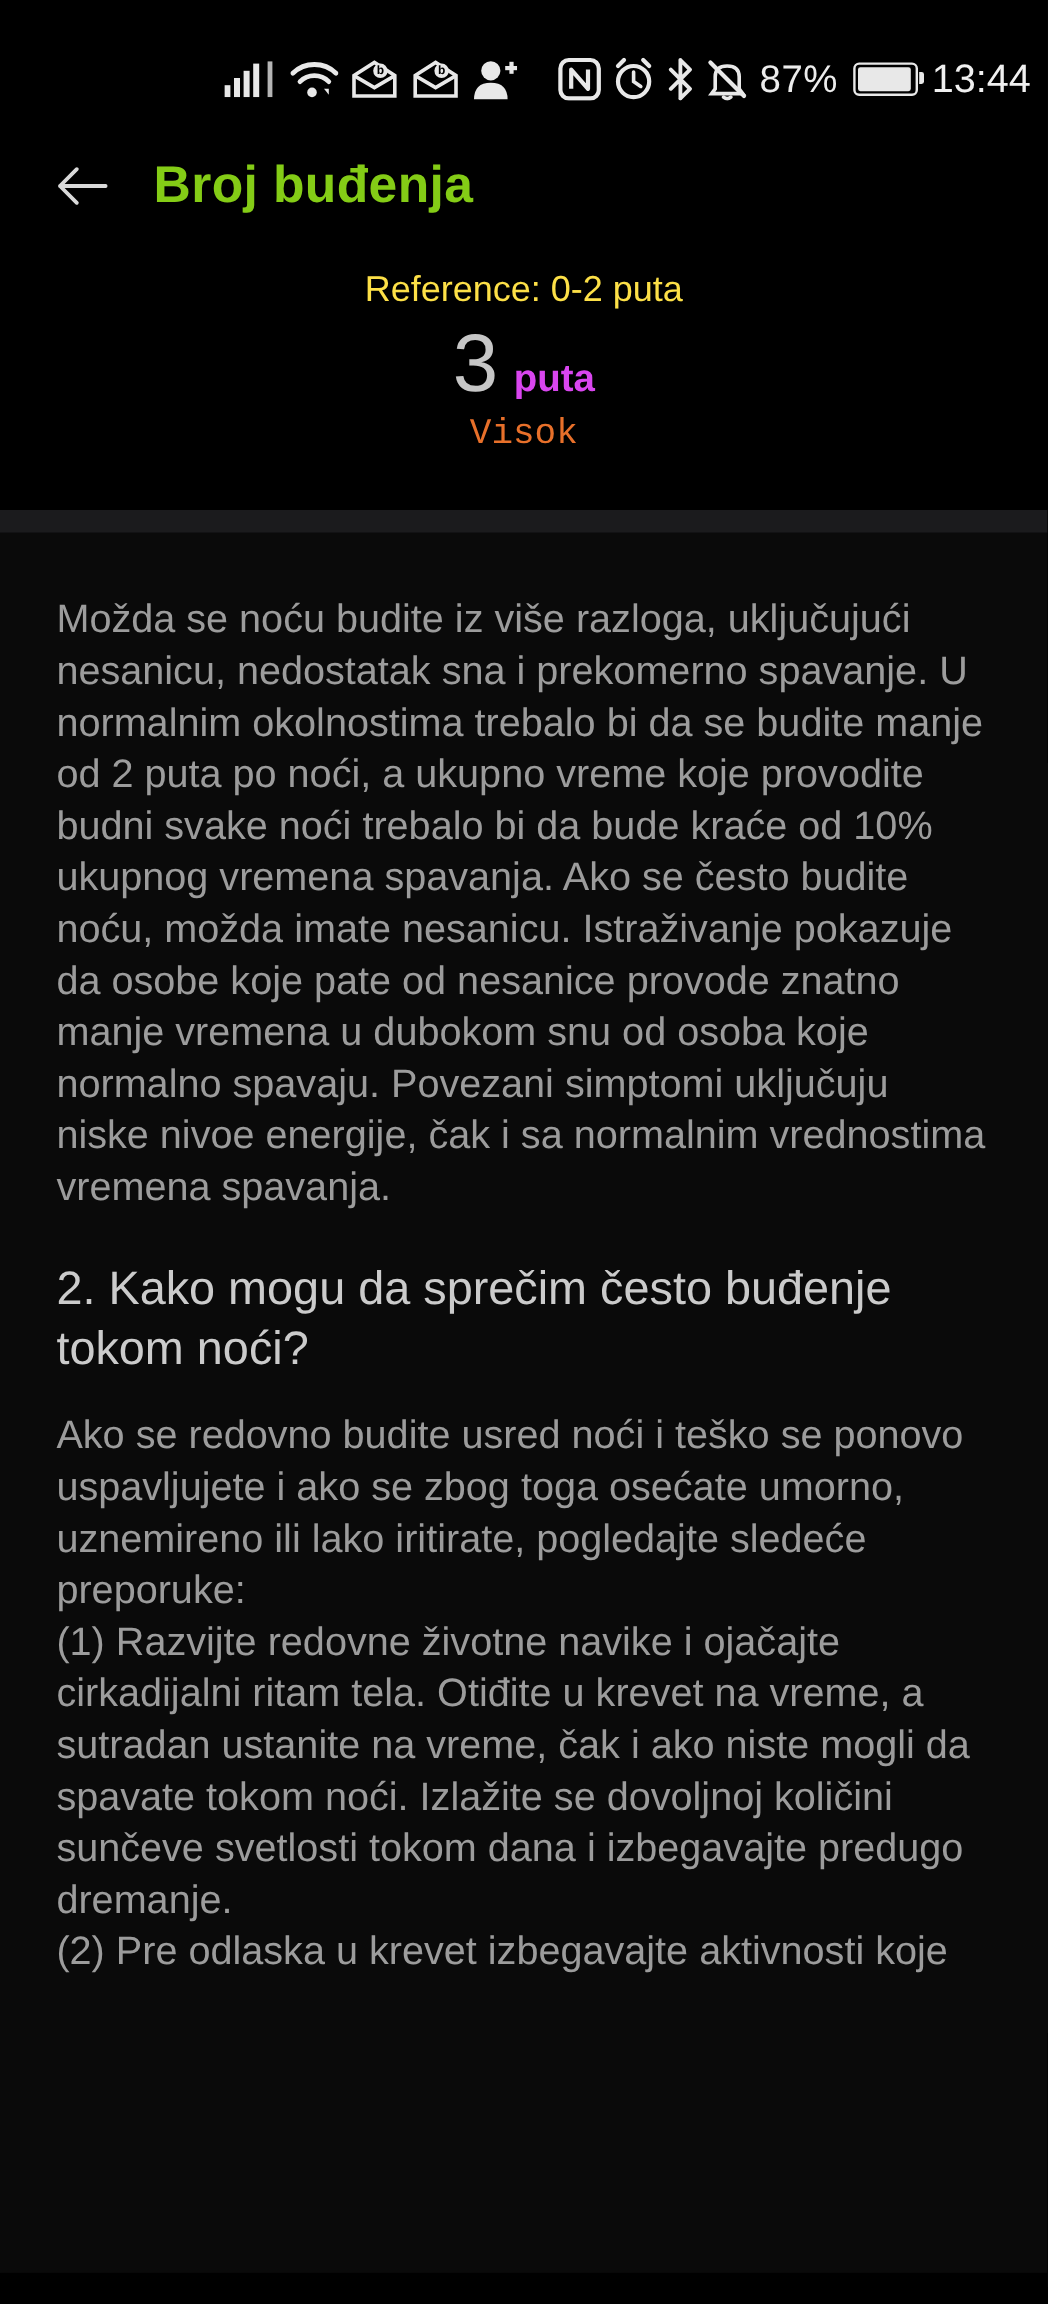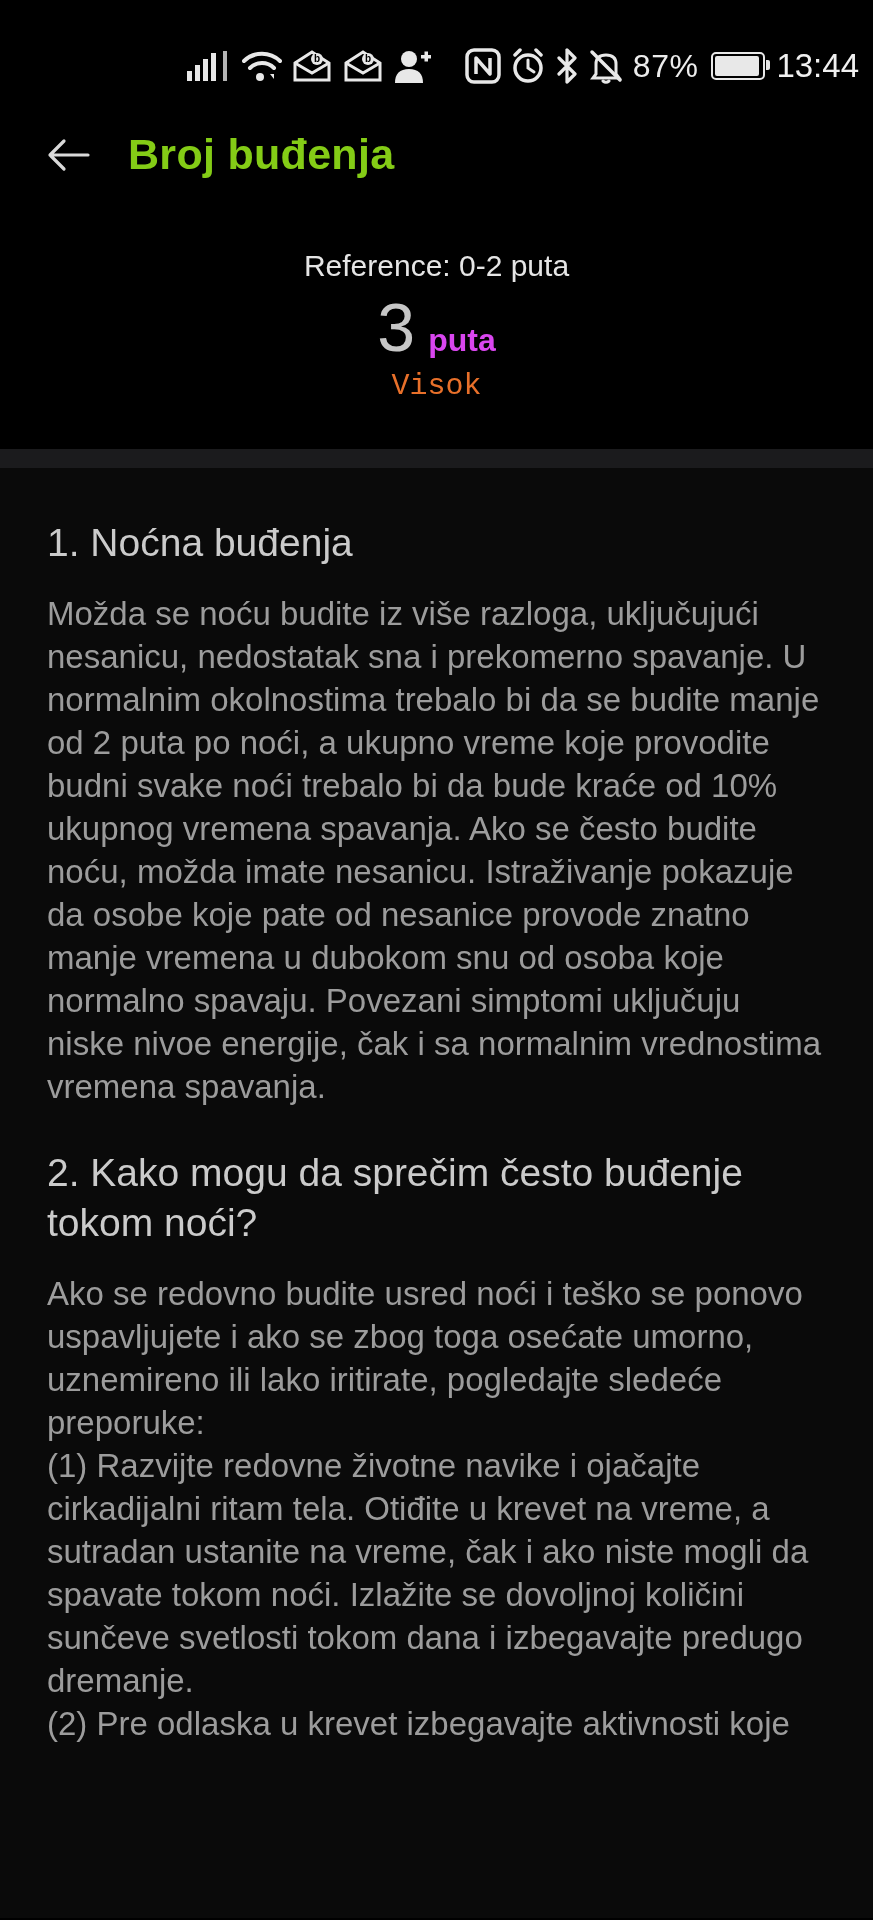--- a/index.html
+++ b/index.html
@@ -24,21 +24,21 @@
   .battery .nub{position:absolute;right:-7px;top:6px;width:4px;height:10px;background:#e8e8e8;border-radius:0 2px 2px 0;}
   
   .header{
     display:flex;align-items:center;gap:36px;
     padding:28px 44px 0 44px;
   }
   .back-btn{width:48px;height:40px;display:flex;align-items:center;}
   .page-title{font-size:43px;font-weight:600;color:#84cc16;letter-spacing:0.3px;}
   
   .summary{display:flex;flex-direction:column;align-items:center;}
-  .reference{margin-top:70px;font-size:30px;color:#e5e5e5;}
+  .reference{margin-top:46px;font-size:30px;color:#fde047;}
   .value-row{margin-top:10px;display:flex;align-items:baseline;gap:13px;}
   .value-num{font-size:68px;color:#c6c6c6;font-weight:400;line-height:1;}
   .value-unit{font-size:32px;color:#d946ef;font-weight:700;}
   .status-text{margin-top:8px;font-size:30px;color:#e8702a;font-family:Liberation Mono, monospace;}
   
   .divider{margin-top:46px;height:19px;background:#1b1b1d;}
   
   .content{
     background:#0a0a0a;
     padding:50px 47px 0 47px;
@@ -163,21 +163,20 @@
     <span class="value-unit">puta</span>
   </div>
   <div class="status-text">Visok</div>
 </div>
 
 <div class="divider"></div>
 
 <div class="content">
 
   <div class="section">
-    <h2 class="section-heading">1. Noćna buđenja</h2>
     <p class="section-body">Možda se noću budite iz više razloga, uključujući nesanicu, nedostatak sna i prekomerno spavanje. U normalnim okolnostima trebalo bi da se budite manje od 2 puta po noći, a ukupno vreme koje provodite budni svake noći trebalo bi da bude kraće od 10% ukupnog vremena spavanja. Ako se često budite noću, možda imate nesanicu. Istraživanje pokazuje da osobe koje pate od nesanice provode znatno manje vremena u dubokom snu od osoba koje normalno spavaju. Povezani simptomi uključuju niske nivoe energije, čak i sa normalnim vrednostima vremena spavanja.</p>
   </div>
 
   <div class="section">
     <h2 class="section-heading">2. Kako mogu da sprečim često buđenje tokom noći?</h2>
     <p class="section-body">Ako se redovno budite usred noći i teško se ponovo uspavljujete i ako se zbog toga osećate umorno, uznemireno ili lako iritirate, pogledajte sledeće preporuke:
 (1) Razvijte redovne životne navike i ojačajte cirkadijalni ritam tela. Otiđite u krevet na vreme, a sutradan ustanite na vreme, čak i ako niste mogli da spavate tokom noći. Izlažite se dovoljnoj količini sunčeve svetlosti tokom dana i izbegavajte predugo dremanje.
 (2) Pre odlaska u krevet izbegavajte aktivnosti koje</p>
   </div>
 

